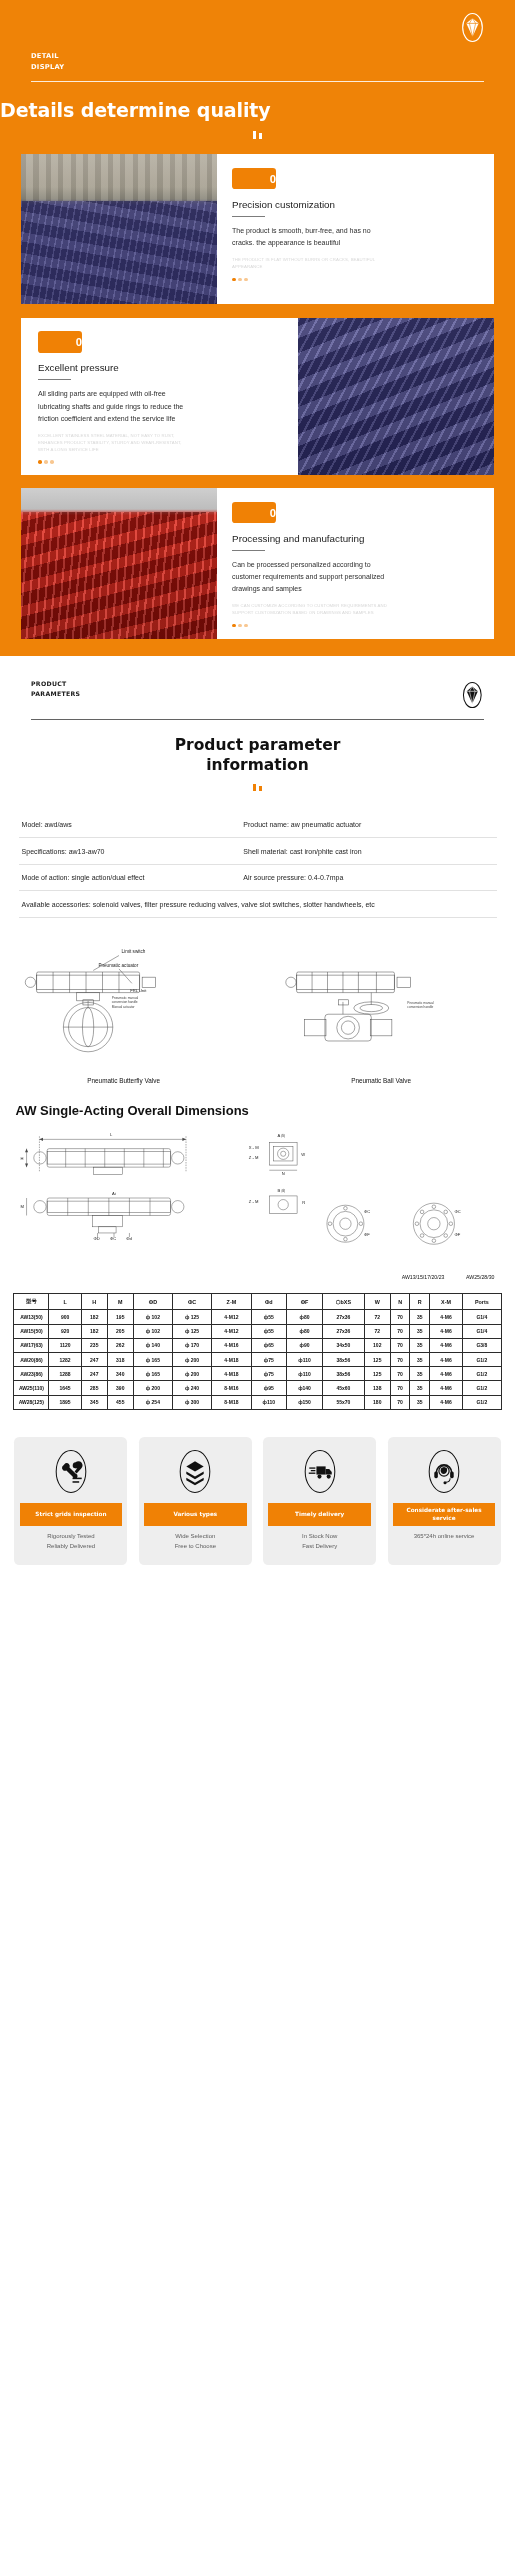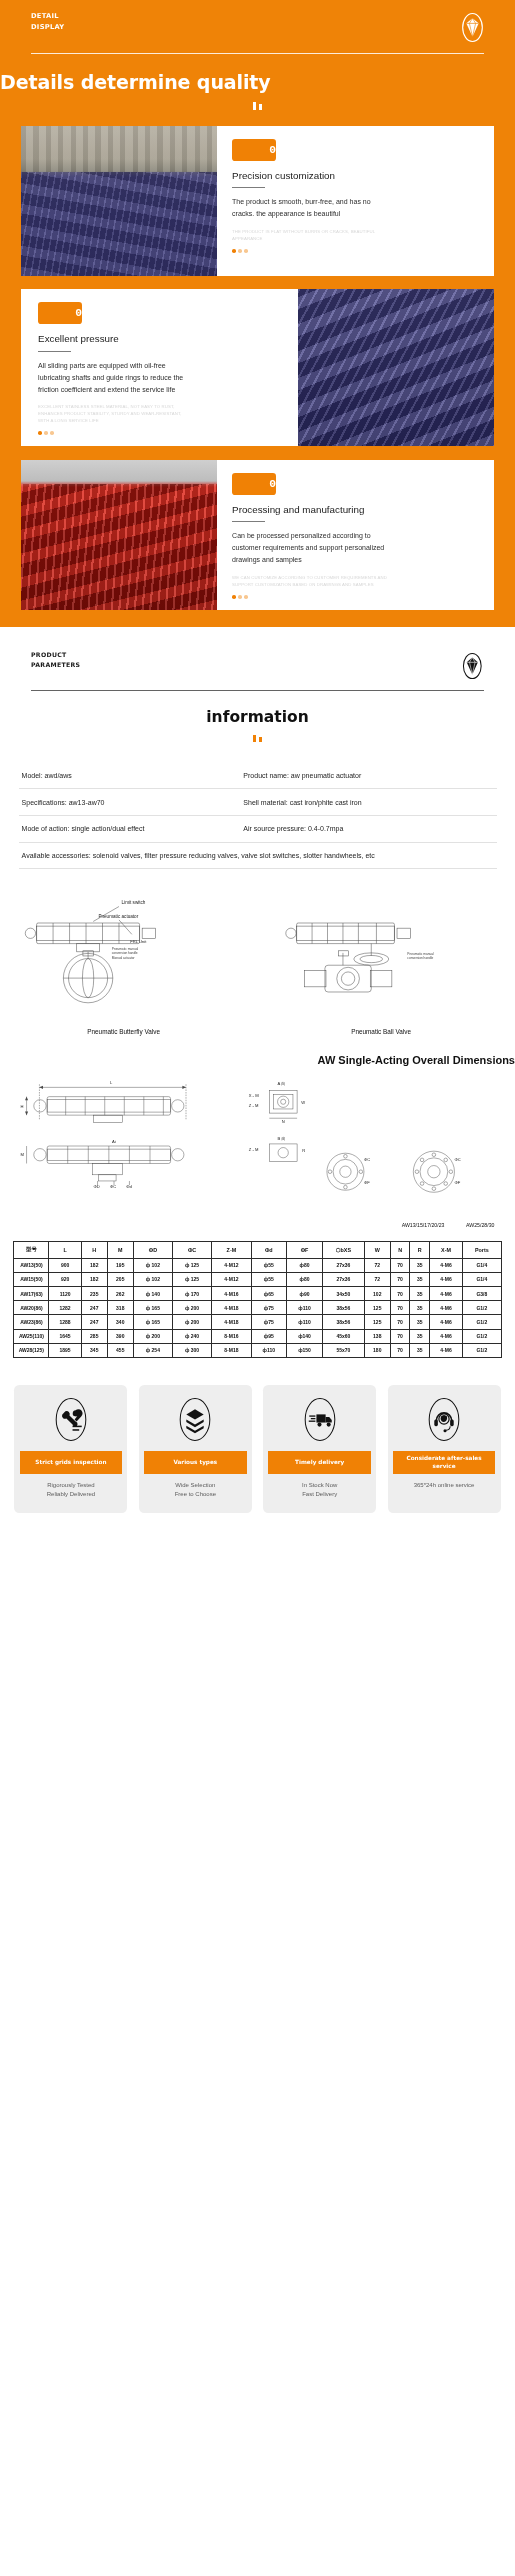--- a/index.html
+++ b/index.html
@@ -24,20 +24,21 @@
     padding: 11.3px 31px 0 31px;
   }
   .hero-kicker {
     color: #ffffff;
     font-family: "DejaVu Sans", sans-serif;
     font-weight: bold;
     font-size: 6.7px;
     letter-spacing: 0.3px;
     line-height: 1.55;
     text-transform: uppercase;
+    margin-top: 40px;
   }
   .diamond-badge {
     width: 24px; height: 32px;
     display: flex; align-items: center; justify-content: center;
   }
   .hero-rule {
     margin: 9.3px 31px 0 31px;
     height: 0.5px;
     background: rgba(255,255,255,0.85);
   }
@@ -68,21 +69,21 @@
   .card .photo { width: 196px; flex: 0 0 196px; position: relative; overflow: hidden; }
   .card .body { flex: 1 1 auto; padding: 13.4px 15.5px 11.3px 15.5px; display:flex; flex-direction:column; }
   .card.reverse { flex-direction: row-reverse; }
   .card.reverse .body { padding: 13.4px 15.5px 11.3px 17.5px; }
 
   .num-badge {
     width: 17px; height: 21.6px;
     background: #f08105;
     border-radius: 3.1px;
     color: #fff;
-    font-family: Liberation Mono, monospace;
+    font-family: Liberation Sans, sans-serif;
     font-weight: bold;
     font-size: 11.3px;
     display: flex; align-items: center; justify-content: center;
     margin-bottom: 9.3px;
     padding-left: 44px;
   }
   .card-title {
     font-size: 9.8px;
     color: #1b1b1b;
     font-weight: normal;
@@ -173,21 +174,21 @@
   
   .diagram-wrap { margin: 24px 15.5px 0 15.5px; }
   .valve-captions {
     display:flex; margin-top: 4.1px; font-size: 6.4px; color:#111;
   }
   .valve-captions span:first-child { flex: 0 0 48%; text-align:center; }
   .valve-captions span:last-child { flex: 1 1 auto; text-align:center; }
 
   .dim-title {
     margin: 18.5px 0 0 15.5px;
-    font-size: 11px; font-weight: bold; color:#111;text-align:right;
+    font-size: 13px; font-weight: bold; color:#111;
   }
   .dim-wrap { margin: 8.2px 15.5px 0 15.5px; }
   .dim-captions { display:flex; justify-content:flex-end; gap: 21.6px; padding-right: 20.6px; margin-top:2.1px; }
   .dim-captions span { font-size: 5.2px; color:#111; }
 
   
   .table-wrap { margin: 13.4px 13.4px 0 13.4px; }
   table.dim-table { width: 100%; border-collapse: collapse; font-size: 5px; }
   table.dim-table th, table.dim-table td {
     border: 0.5px solid #2b2b2b;
@@ -335,20 +336,21 @@
         <path d="M10 22 L22 12 L34 22 L22 48 Z" fill="#111"></path>
         <path d="M10 22 L34 22" stroke="#fff" stroke-width="1.4"></path>
         <path d="M16 22 L22 48 L28 22" stroke="#fff" stroke-width="1.2" fill="none"></path>
         <path d="M16 22 L22 12 L28 22" stroke="#fff" stroke-width="1.2" fill="none"></path>
       </svg>
     </div>
   </div>
   <div class="params-rule"></div>
 
   <div class="params-title">
+    <div>Product parameter</div>
     <div>information</div>
   </div>
   <div class="params-dots">
     <i></i>
       <i class="short"></i>
   </div>
 
   <div class="param-list">
     <div class="param-row">
       <div class="c1">Model: awd/aws</div>

